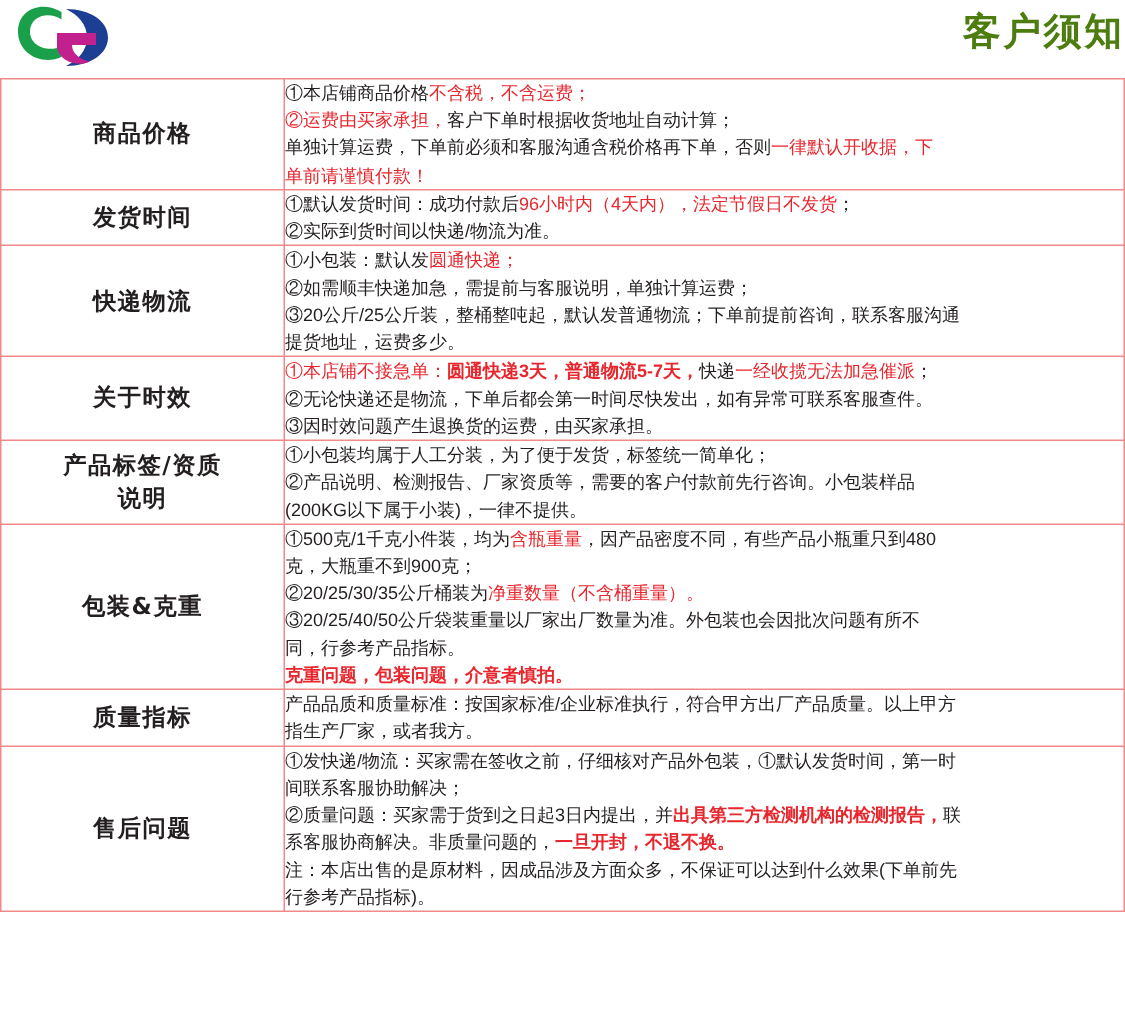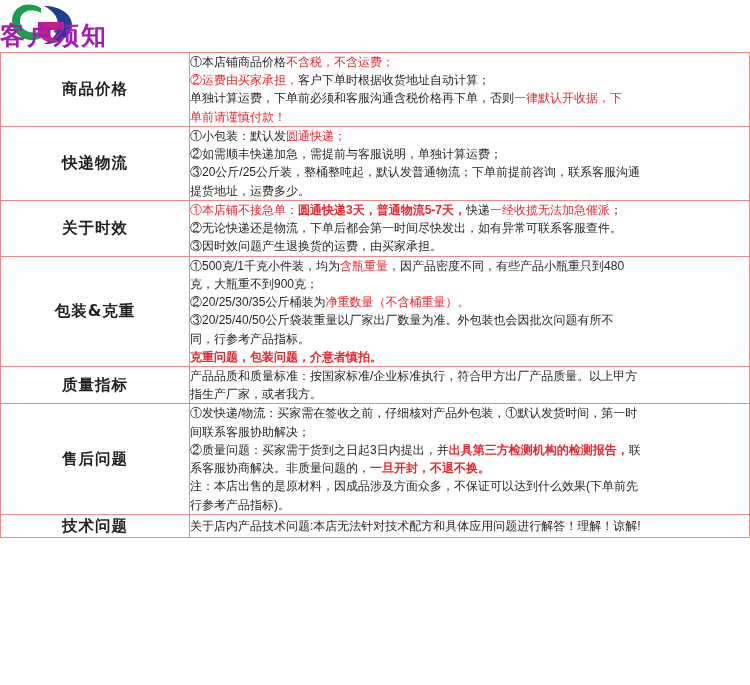--- a/index.html
+++ b/index.html
@@ -29,26 +29,26 @@
     position: absolute;
     left: 8px;
     top: 2px;
     width: 72px;
     height: 46px;
   }
   .title {
     position: absolute;
     left: 0;
     right: 0;
-    top: 19px;
-    text-align: left;
+    top: 4px;
+    text-align: right;
     font-size: 25px;
     font-weight: bold;
     letter-spacing: 2px;
-    color: #a21caf;
+    color: #4d7c0f;
     font-family: "DejaVu Sans", "Liberation Sans", sans-serif;
   }
   
   table.notice {
     border-collapse: collapse;
     width: 750px;
     table-layout: fixed;
   }
   table.notice td {
     border: 1px solid #f08a8a;
@@ -105,34 +105,49 @@
         <tr>
           <td class="label">商品价格</td>
           <td class="content">
             <p><span>①本店铺商品价格</span><span class="red">不含税，不含运费；</span></p>
             <p><span class="red">②运费由买家承担，</span><span>客户下单时根据收货地址自动计算；</span></p>
             <p><span>单独计算运费，下单前必须和客服沟通含税价格再下单，否则</span><span class="red">一律默认开收据，下</span></p>
             <p><span class="red">单前请谨慎付款！</span></p>
           </td>
         </tr>
         <tr>
+          <td class="label">发货时间</td>
+          <td class="content">
+            <p><span>①默认发货时间：成功付款后</span><span class="red">96小时内（4天内），法定节假日不发货</span><span>；</span></p>
+            <p><span>②实际到货时间以快递/物流为准。</span></p>
+          </td>
+        </tr>
+        <tr>
           <td class="label">快递物流</td>
           <td class="content">
             <p><span>①小包装：默认发</span><span class="red">圆通快递；</span></p>
             <p><span>②如需顺丰快递加急，需提前与客服说明，单独计算运费；</span></p>
             <p><span>③20公斤/25公斤装，整桶整吨起，默认发普通物流；下单前提前咨询，联系客服沟通</span></p>
             <p><span>提货地址，运费多少。</span></p>
           </td>
         </tr>
         <tr>
           <td class="label">关于时效</td>
           <td class="content">
             <p><span class="red">①本店铺不接急单：</span><span class="red bold">圆通快递3天，普通物流5-7天，</span><span>快递</span><span class="red">一经收揽无法加急催派</span><span>；</span></p>
             <p><span>②无论快递还是物流，下单后都会第一时间尽快发出，如有异常可联系客服查件。</span></p>
             <p><span>③因时效问题产生退换货的运费，由买家承担。</span></p>
+          </td>
+        </tr>
+        <tr>
+          <td class="label">产品标签/资质<br>说明</td>
+          <td class="content">
+            <p><span>①小包装均属于人工分装，为了便于发货，标签统一简单化；</span></p>
+            <p><span>②产品说明、检测报告、厂家资质等，需要的客户付款前先行咨询。小包装样品</span></p>
+            <p><span>(200KG以下属于小装)，一律不提供。</span></p>
           </td>
         </tr>
         <tr>
           <td class="label">包装&amp;克重</td>
           <td class="content">
             <p><span>①500克/1千克小件装，均为</span><span class="red">含瓶重量</span><span>，因产品密度不同，有些产品小瓶重只到480</span></p>
             <p><span>克，大瓶重不到900克；</span></p>
             <p><span>②20/25/30/35公斤桶装为</span><span class="red">净重数量（不含桶重量）。</span></p>
             <p><span>③20/25/40/50公斤袋装重量以厂家出厂数量为准。外包装也会因批次问题有所不</span></p>
             <p><span>同，行参考产品指标。</span></p>
@@ -150,22 +165,16 @@
           <td class="label">售后问题</td>
           <td class="content">
             <p><span>①发快递/物流：买家需在签收之前，仔细核对产品外包装，①默认发货时间，第一时</span></p>
             <p><span>间联系客服协助解决；</span></p>
             <p><span>②质量问题：买家需于货到之日起3日内提出，并</span><span class="red bold">出具第三方检测机构的检测报告，</span><span>联</span></p>
             <p><span>系客服协商解决。非质量问题的，</span><span class="red bold">一旦开封，不退不换。</span></p>
             <p><span>注：本店出售的是原材料，因成品涉及方面众多，不保证可以达到什么效果(下单前先</span></p>
             <p><span>行参考产品指标)。</span></p>
           </td>
         </tr>
-        <tr>
-          <td class="label">技术问题</td>
-          <td class="content">
-            <p><span>关于店内产品技术问题:本店无法针对技术配方和具体应用问题进行解答！理解！谅解!</span></p>
-          </td>
-        </tr>
       </tbody>
   </table>
 
 </div>
 
 </body></html>

